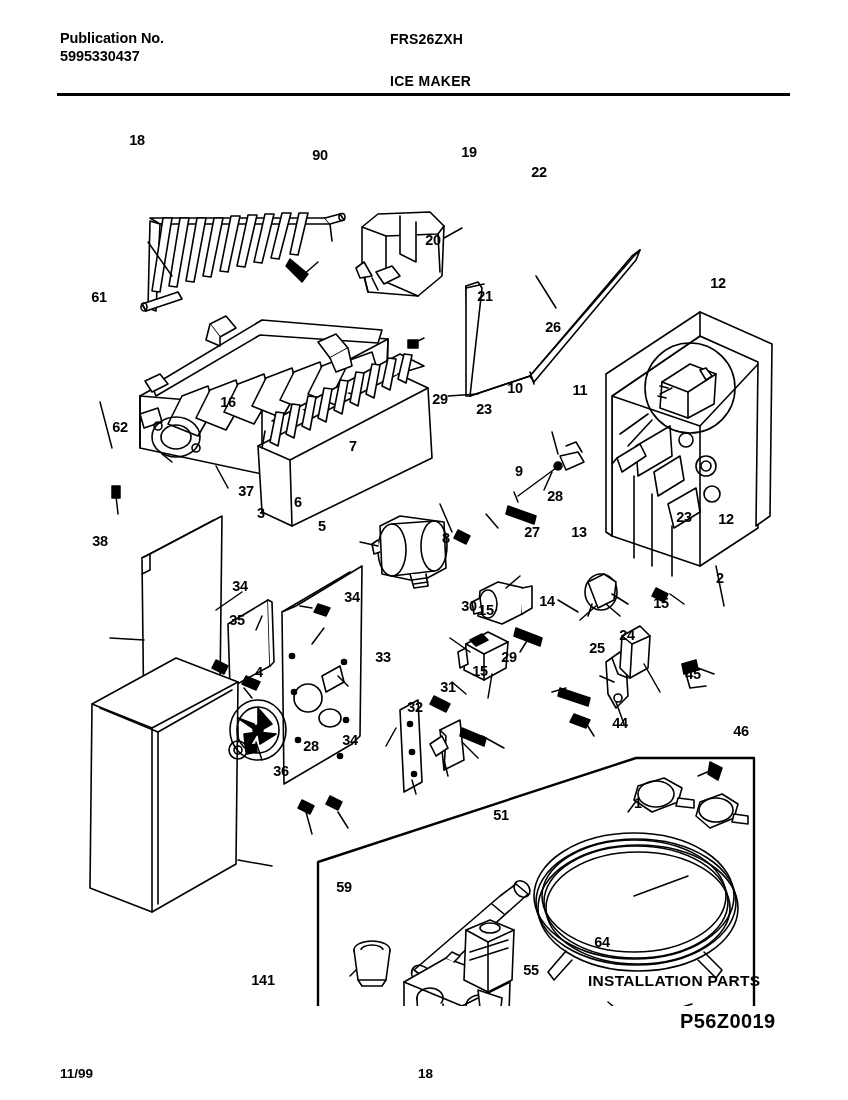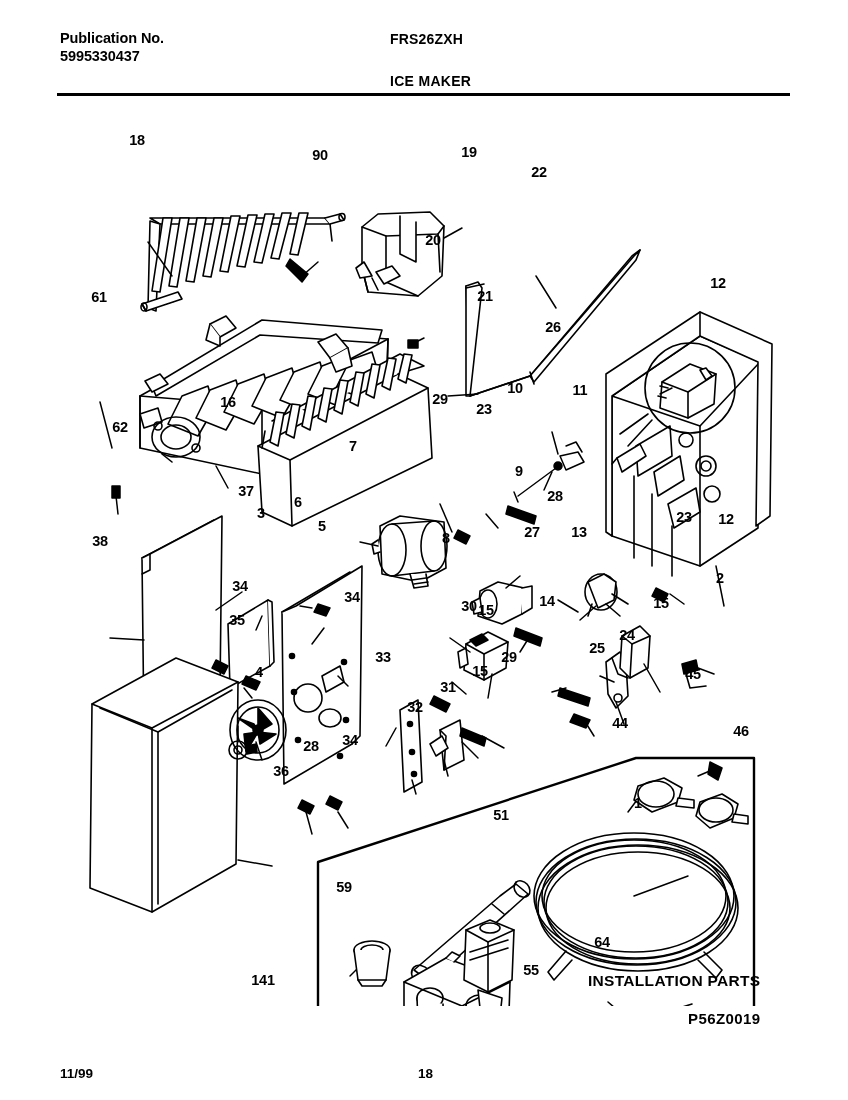--- a/index.html
+++ b/index.html
@@ -75,25 +75,24 @@
   .ftr-page {
     position: absolute;
     left: 418px; top: 1066px;
     font-size: 13.5px;
     font-weight: bold;
     white-space: nowrap;
   }
   .drawing-code {
     position: absolute;
     left: 680px; top: 1010px;
-    font-size: 15px;
+    font-size: 20px;
     font-weight: bold;
     letter-spacing: 0.4px;
     white-space: nowrap;
-    margin-left: 8px;
   }
   
   #drawing {
     position: absolute;
     left: 0; top: 96px;
     width: 848px;
     height: 910px;
   }
   #drawing svg { display: block; }
   

